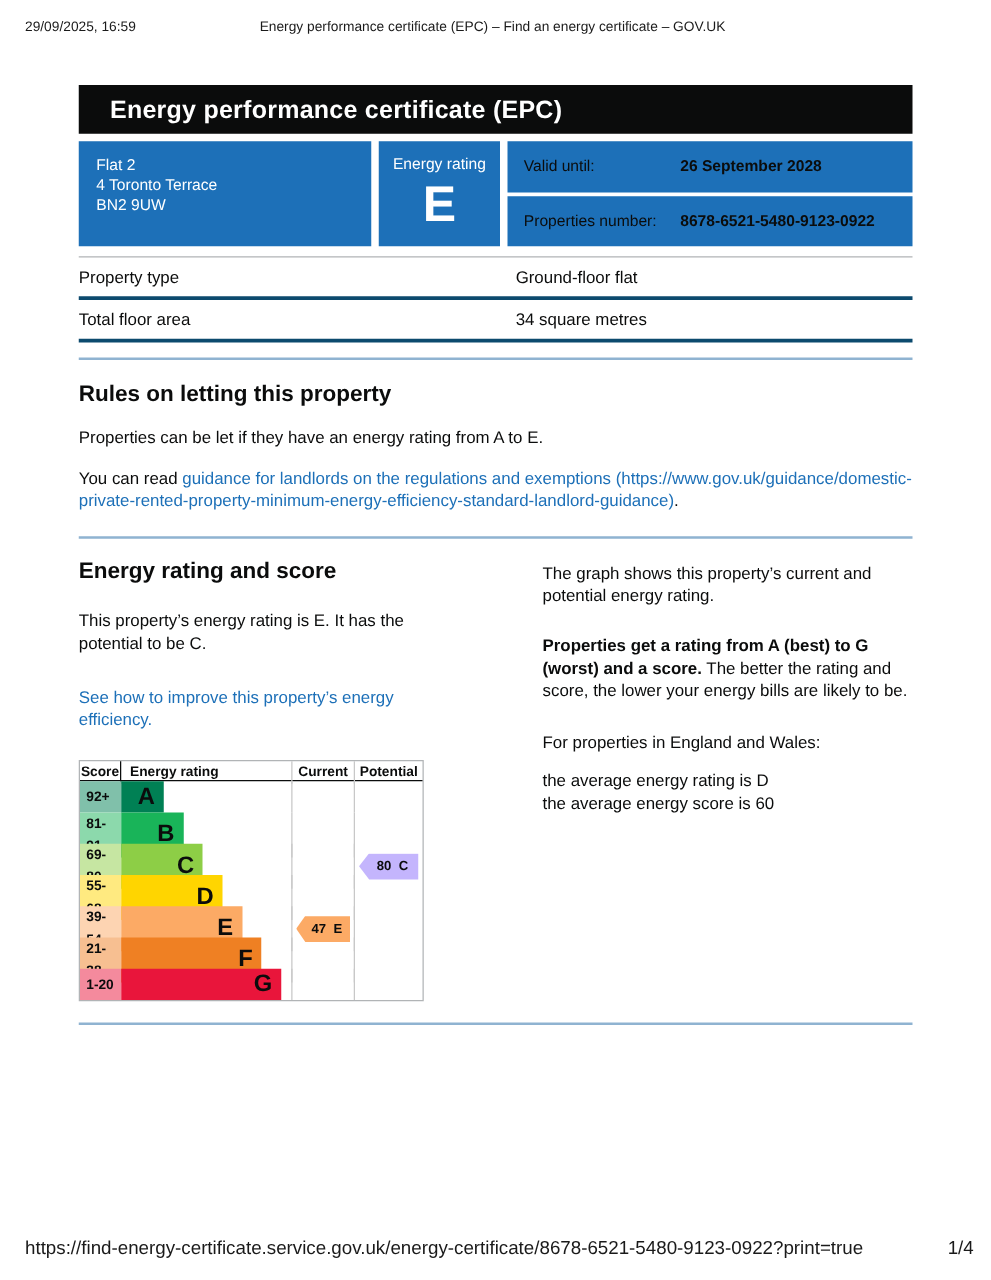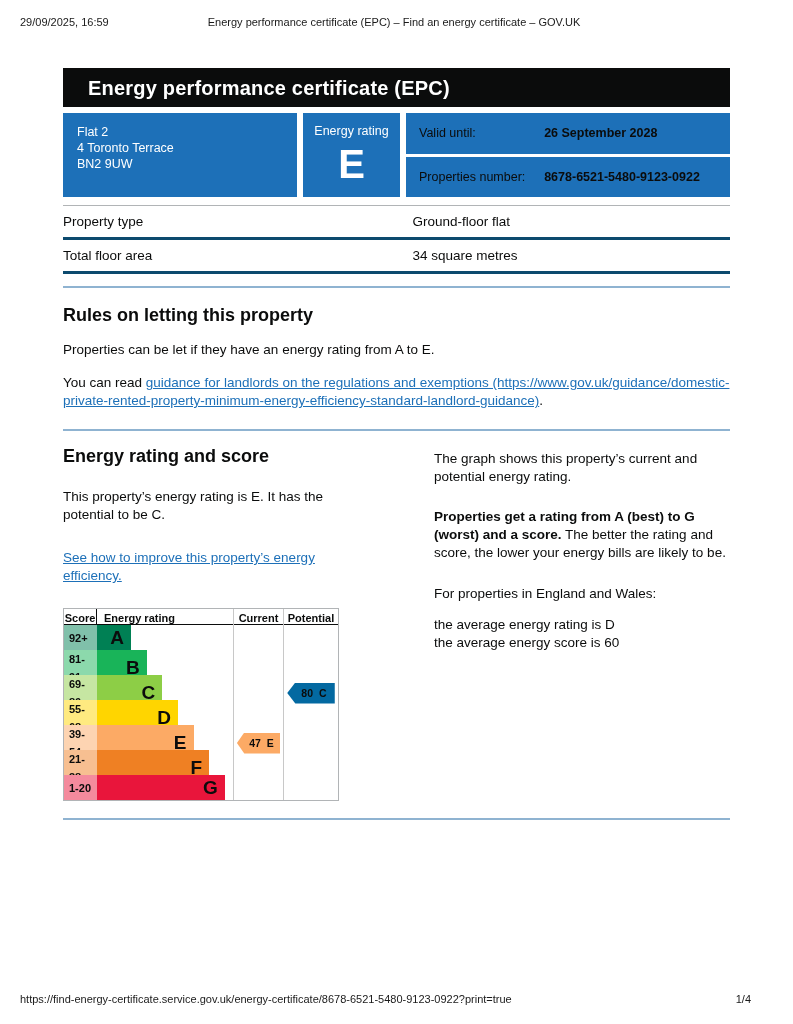--- a/index.html
+++ b/index.html
@@ -11,21 +11,21 @@
     font-family: "Liberation Sans", sans-serif;
     font-size: 13.5px;
     line-height: 18px;
     overflow: hidden;
   }
 
   
   .print-header { position: absolute; top: 13px; left: 20px; right: 25px; height: 14px; font-size: 11px; color: #1a1a1a; }
   .ph-date { position: absolute; left: 0; top: 0; }
   .ph-title { position: absolute; left: 0; right: 0; top: 0; text-align: center; }
-  .print-footer { position: absolute; bottom: 16px; left: 20px; right: 42px; display: flex; justify-content: space-between; font-size: 11px; color: #1a1a1a; }
+  .print-footer { position: absolute; bottom: 16px; left: 20px; right: 14px; display: flex; justify-content: space-between; font-size: 15px; color: #1a1a1a; }
 
   .content { position: absolute; top: 68px; left: 63px; width: 667px; }
 
   
   .banner { background: #0b0c0c; color: #fff; height: 39px; display: flex; align-items: center; padding-left: 25px; }
   .banner h1 { font-size: 20px; font-weight: bold; letter-spacing: 0.2px; }
 
   
   .panels { display: flex; gap: 6px; margin-top: 6px; height: 84px; border-radius: 15px; }
   .panel { background: #1d70b8; color: #fff; }
@@ -41,21 +41,21 @@
   
   .ptable { margin-top: 8px; border-top: 1px solid #b1b4b6; }
   .trow { display: flex; padding: 7px 0 6px; border-bottom: 3px solid #0c4a6e; gap: 16px; }
   .trow .t-lbl { width: 50%; }
 
   hr.section-break { border: none; border-top: 2px solid #8fb3d1; margin-top: 12px; }
 
   h2 { font-size: 18px; line-height: 21px; font-weight: bold; }
   .rules h2 { margin-top: 17px; }
   .rules p { margin-top: 15px; }
-  a.link { color: #1d70b8; text-decoration: underline; cursor: pointer; }
+  a.link { color: #1d70b8; cursor: pointer; }
 
   .two-col { display: grid; grid-template-columns: 309px 1fr; column-gap: 62px; margin-top: 15px; }
   .col-left p.lead { margin-top: 21px; }
   .col-left p.improve { margin-top: 25px; }
   .col-right p.r1 { margin-top: 4px; }
   .col-right p.r2 { margin-top: 22px; }
   .col-right p.r3 { margin-top: 23px; }
   .col-right p.r4 { margin-top: 13px; }
   .bold { font-weight: bold; }
 
@@ -160,21 +160,21 @@
           <div class="c-pot"></div>
         </div>
 
         <div class="epc-row">
           <div class="score-cell" style="background-color: rgb(198, 230, 162);">69-80</div>
           <div class="rating-cell">
               <div class="band-bar" style="width: 48%; background-color: rgb(141, 206, 70);">C</div>
             </div>
           <div class="c-cur"></div>
           <div class="c-pot">
-            <div class="arrow" style="background-color: #0369a1;">
+            <div class="arrow" style="background-color: #c4b5fd;">
               <span>80</span>
                 <span>C</span>
             </div>
           </div>
         </div>
 
         <div class="epc-row">
           <div class="score-cell" style="background-color: rgb(255, 234, 128);">55-68</div>
           <div class="rating-cell">
               <div class="band-bar" style="width: 59.5%; background-color: rgb(255, 213, 0);">D</div>

